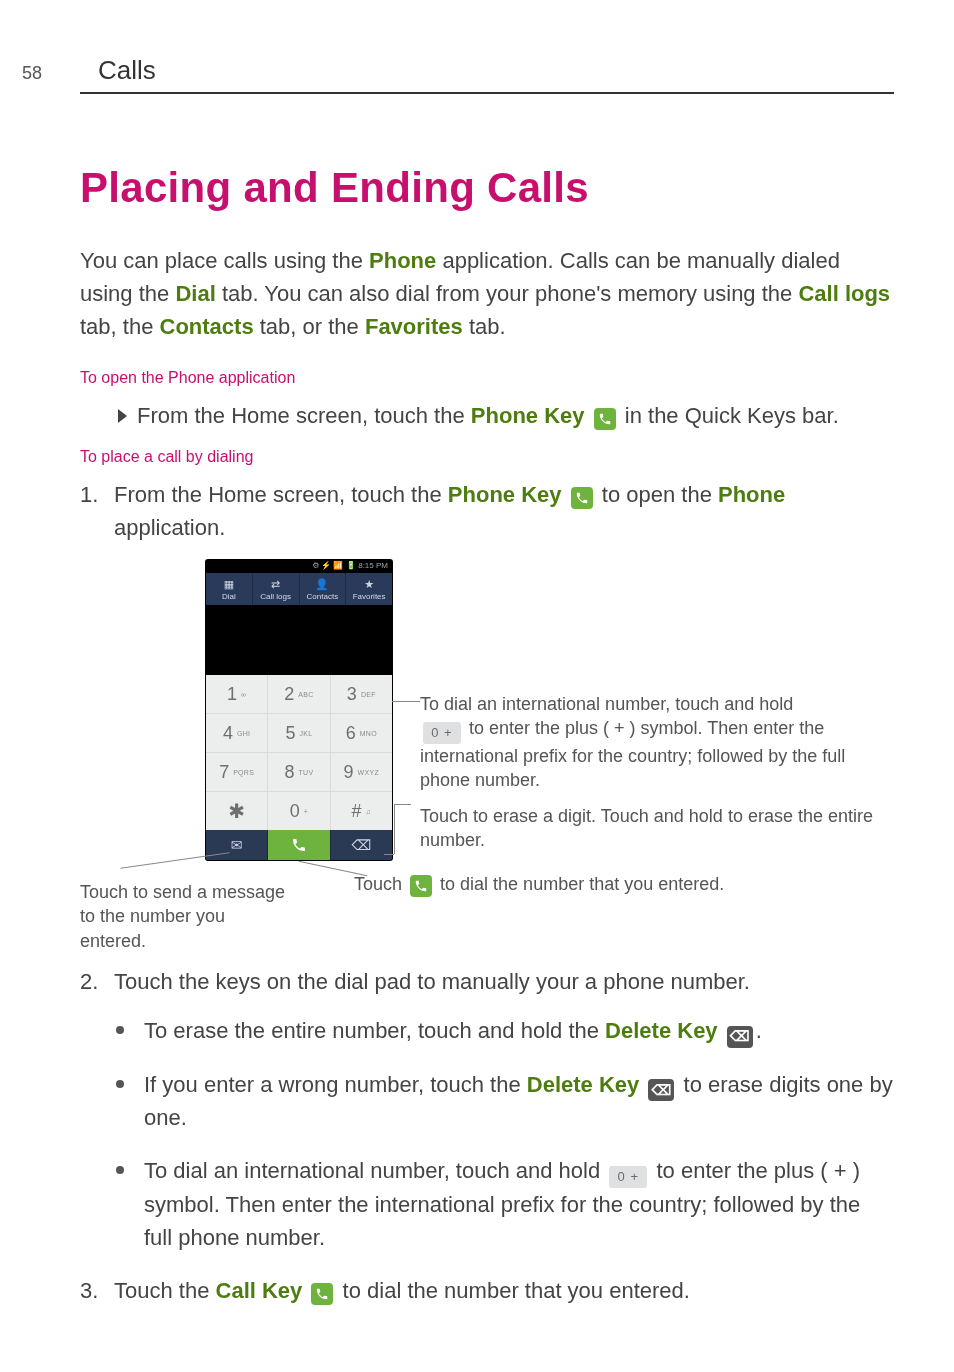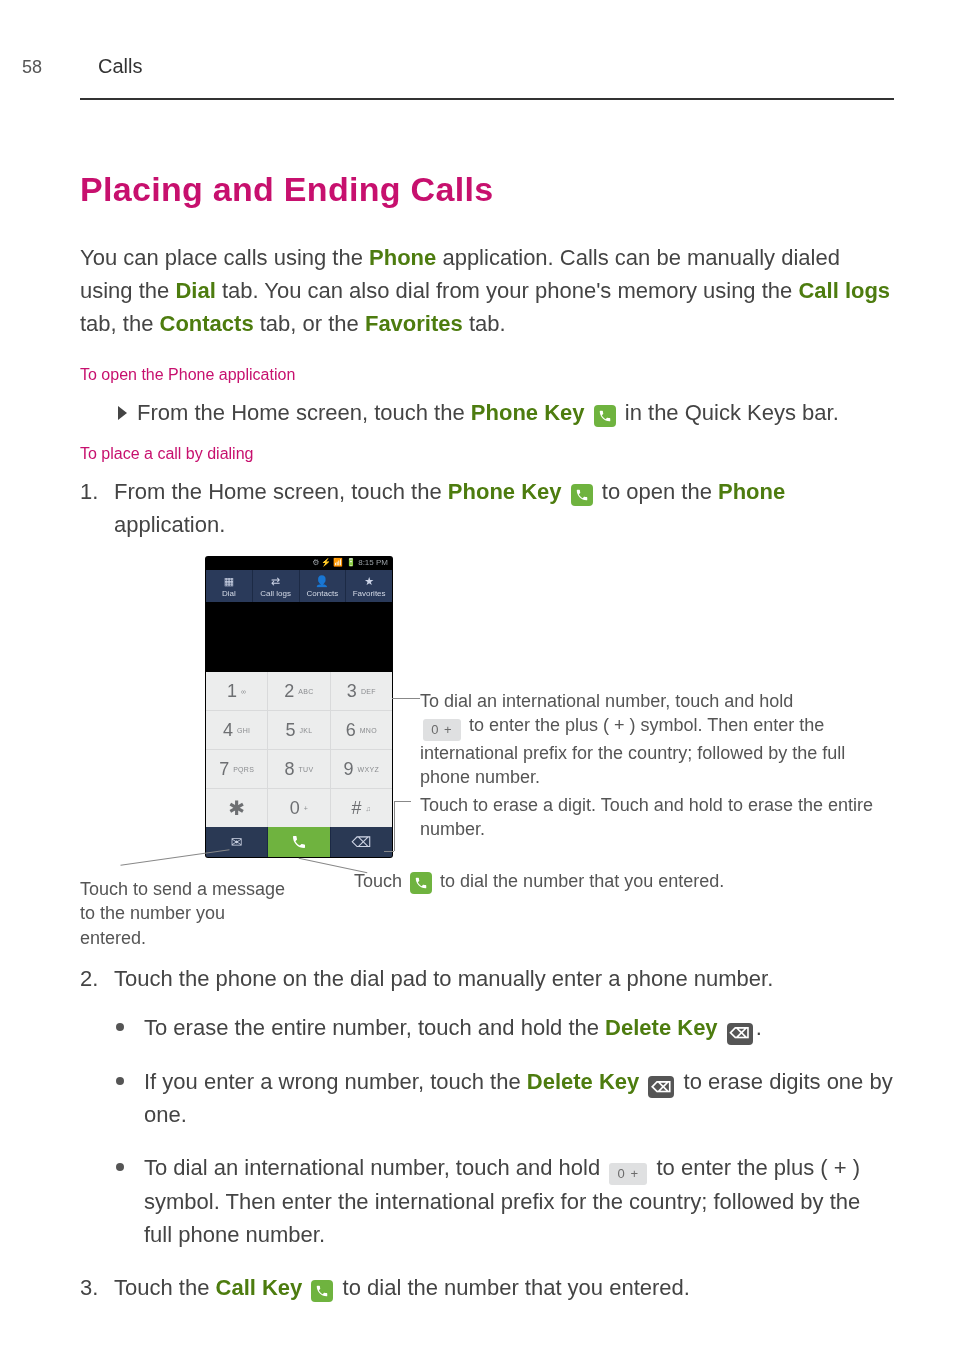--- a/index.html
+++ b/index.html
@@ -13,40 +13,40 @@
     width: 954px;
     height: 1372px;
     position: relative;
     box-sizing: border-box;
     padding: 55px 60px 40px 80px;
   }
   .header {
     display: flex;
     align-items: baseline;
     border-bottom: 2px solid #333;
-    padding-bottom: 20px;
+    padding-bottom: 6px;
     margin-bottom: 70px;
   }
   .page-number {
     font-size: 18px;
     color: #555;
     margin-right: 18px;
     position: relative;
     left: -58px;
     width: 40px;
   }
   .header-title {
-    font-size: 20px;
+    font-size: 26px;
     color: #333;
     font-weight: 400;
     margin-left: -40px;
   }
   .h1 {
     color: #c7106e;
-    font-size: 34px;
+    font-size: 42px;
     font-weight: 700;
     letter-spacing: 0.3px;
     margin: 0 0 32px 0;
   }
   .body-text {
     font-size: 22px;
     line-height: 1.5;
     color: #444;
     margin-bottom: 26px;
   }
@@ -356,21 +356,21 @@
       </div>
     </div>
 
     <div class="callout" style="left:340px; top:132px; width:470px">
       <span>To dial an international number, touch and hold </span><br>
       <span class="icon icon-zero">0 +</span>
       <span> to enter the plus ( + ) symbol. Then enter the international prefix for the country; followed by the full phone number.</span>
     </div>
     <div class="callout-line" style="left:312px; top:141px; width:28px"></div>
 
-    <div class="callout" style="left:340px; top:236px; width:470px">Touch to erase a digit. Touch and hold to erase the entire number.</div>
+    <div class="callout" style="left:340px; top:244px; width:470px">Touch to erase a digit. Touch and hold to erase the entire number.</div>
     <div class="callout-line" style="left:314px; top:244px; width:17px;"></div>
     <div class="callout-line" style="left:314px; top:244px; width:1px; height:50px;"></div>
     <div class="callout-line" style="left:304px; top:294px; width:10px;"></div>
 
     <div class="callout" style="left:274px; top:312px; width:520px">
       <span>Touch </span>
       <span class="icon icon-phone">
         <svg viewBox="0 0 24 24" fill="#fff">
             <path d="M6.6 10.8c1.4 2.8 3.8 5.2 6.6 6.6l2.2-2.2c.3-.3.7-.4 1-.2 1.1.4 2.3.6 3.6.6.6 0 1 .4 1 1V20c0 .6-.4 1-1 1C10.6 21 3 13.4 3 4c0-.6.4-1 1-1h3.4c.6 0 1 .4 1 1 0 1.3.2 2.5.6 3.6.1.3 0 .7-.2 1l-2.2 2.2z"></path>
           </svg>
@@ -379,21 +379,21 @@
     </div>
     <div class="callout-line" style="left:218px; top:308px; width:70px; transform:rotate(12deg)"></div>
 
     <div class="callout" style="left:0px; top:320px; width:210px">Touch to send a message to the number you entered.</div>
     <div class="callout-line" style="left:40px; top:300px; width:110px; transform:rotate(-8deg)"></div>
   </div>
 
   <ol class="num-list" start="2">
     <li>
       <span class="num">2.</span>
-      <span>Touch the phone on the dial pad to manually enter a phone number.</span>
+      <span>Touch the keys on the dial pad to manually your a phone number.</span>
     </li>
   </ol>
 
   <ul class="bullets">
     <li>
       <span>To erase the entire number, touch and hold the </span><span class="bold">Delete Key</span>
       <span class="icon icon-delete">⌫</span><span>.</span>
     </li>
     <li>
       <span>If you enter a wrong number, touch the </span><span class="bold">Delete Key</span>

